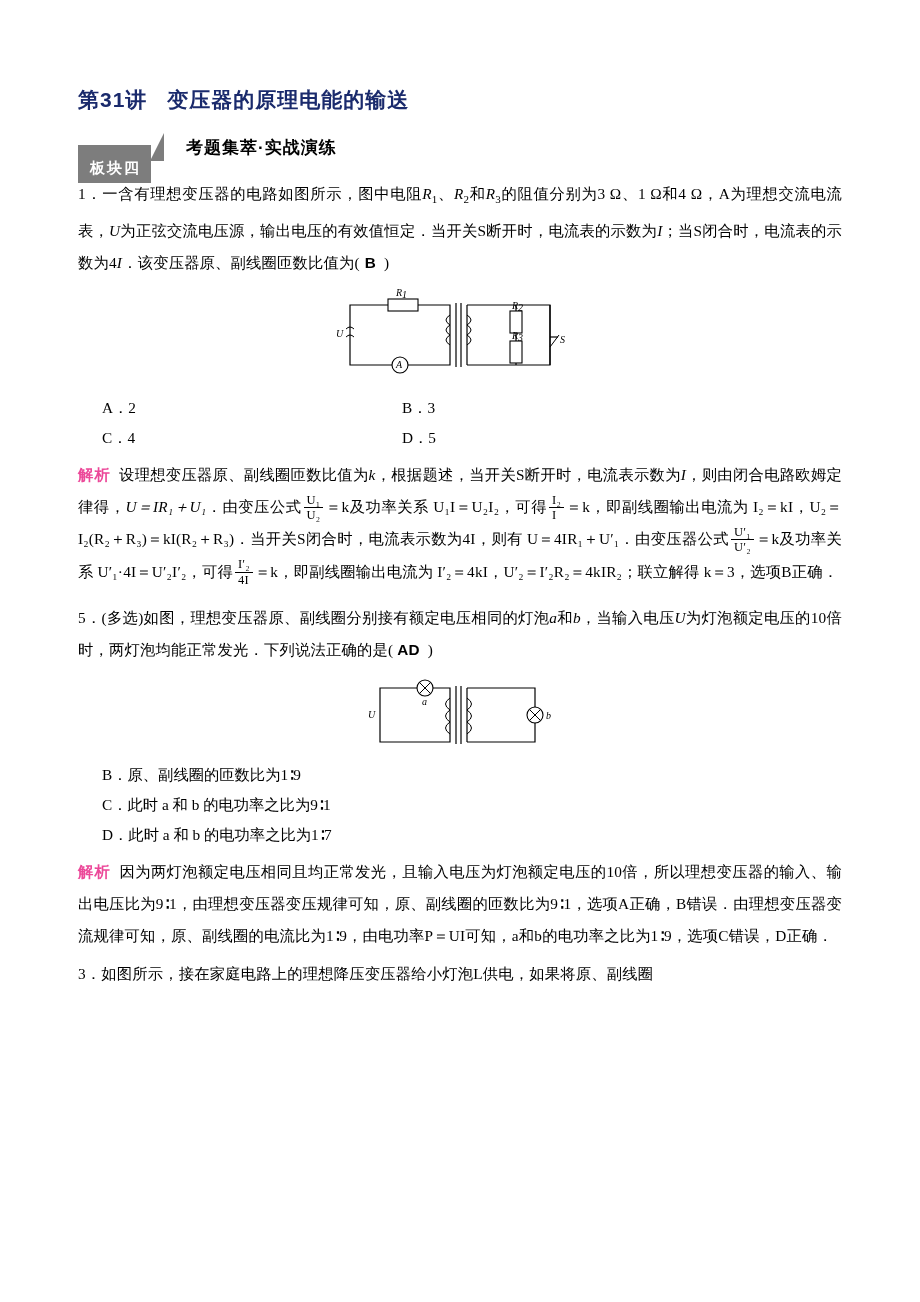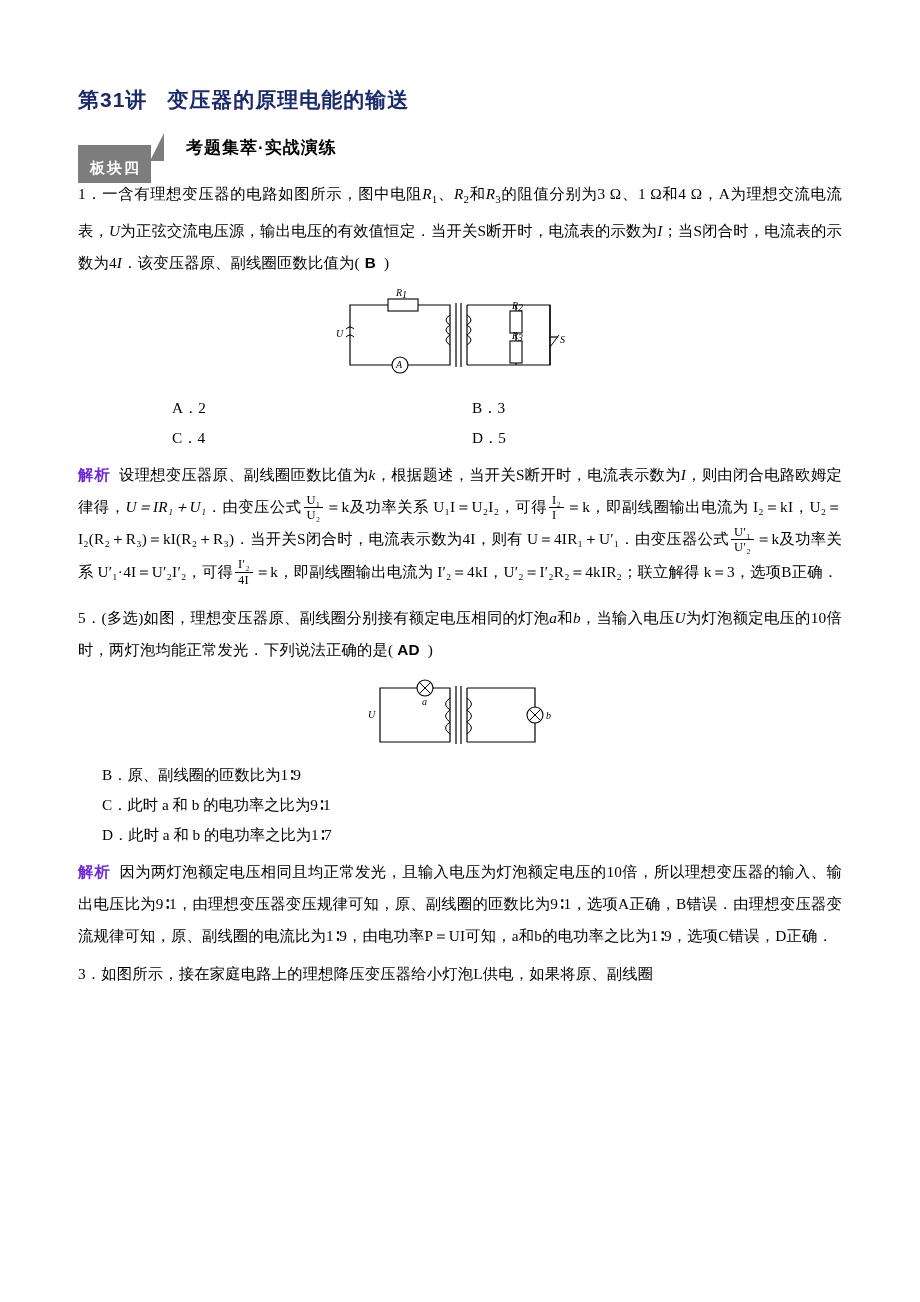--- a/index.html
+++ b/index.html
@@ -79,27 +79,27 @@
   .ans-paren { letter-spacing: 1px; }
   .bold-ans { font-weight: bold; font-family: "Liberation Sans", sans-serif; }
   i, .ital { font-style: italic; font-family: "Liberation Serif", serif; }
   sub { font-size: 0.72em; }
 
   .options {
     margin-top: 8px;
     font-size: 15.3px;
     line-height: 30px;
   }
-  .opt-row { display: flex; justify-content: center; }
+  .opt-row { display: flex; }
   .opt-row .o1 { width: 300px; padding-left: 24px; }
   .opt-row .o2 { width: 300px; }
   .opt-list div { padding-left: 24px; }
 
   .analysis-label {
-    color: #6d28d9;
+    color: #ec4899;
     font-weight: bold;
     font-family: "Liberation Sans", sans-serif;
     letter-spacing: 1px;
   }
 
   
   .frac {
     display: inline-block;
     vertical-align: middle;
     text-align: left;

